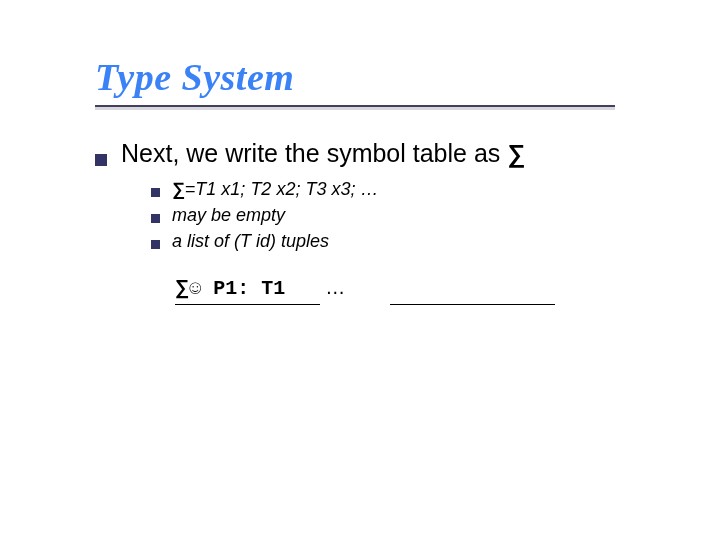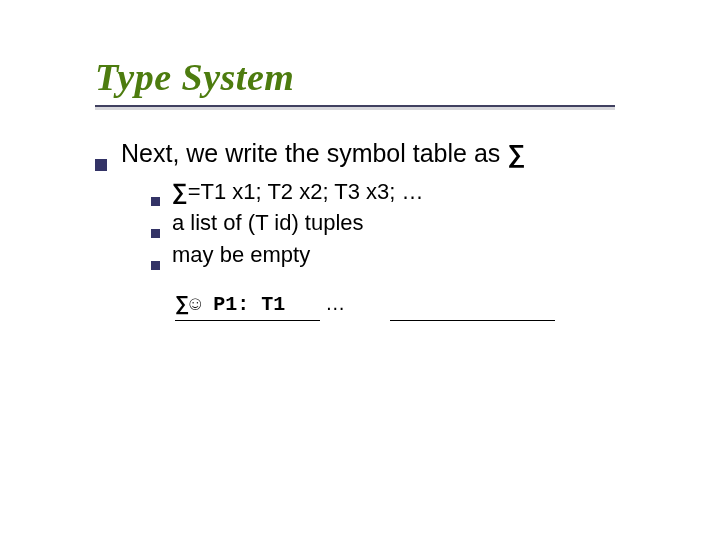--- a/index.html
+++ b/index.html
@@ -15,21 +15,21 @@
     width: 720px;
     height: 540px;
     position: relative;
     box-sizing: border-box;
     padding: 55px 80px 40px 95px;
   }
   .title {
     font-size: 38px;
     font-style: italic;
     font-family: "Times New Roman", Times, serif;
-    color: #4d7c0f;
+    color: #3b82f6;
     margin: 0 0 6px 0;
     letter-spacing: 0.5px;
   }
   .title-underline {
     width: 520px;
     height: 2px;
     background: #404060;
     margin-bottom: 30px;
     position: relative;
   }
@@ -37,43 +37,44 @@
     content: "";
     position: absolute;
     left: 0;
     top: 2px;
     width: 520px;
     height: 3px;
     background: #d8d8dc;
   }
   .l1-row {
     display: flex;
-    align-items: flex-end;
+    align-items: center;
     font-size: 25px;
     margin: 0 0 6px 0;
   }
   .l1-bullet {
     width: 12px;
     height: 12px;
     background: #333366;
     margin: 12px 14px 0 0;
     flex: none;
   }
   .l1-text { line-height: 1.35; }
   .sigma {
     font-family: Arial, sans-serif;
     font-weight: bold;
     display: inline-block;
   }
   .l2-block { margin: 4px 0 22px 56px; }
   .l2-row {
     display: flex;
-    align-items: flex-end;
-    font-size: 22px;
+    align-items: flex-start;
+    font-size: 18px;
     margin: 2px 0;
+    font-style: italic;
   }
   .l2-bullet {
     width: 9px;
     height: 9px;
     background: #333366;
     margin: 11px 12px 0 0;
     flex: none;
   }
   .l2-text { line-height: 1.35; }
 
@@ -133,25 +134,25 @@
 
   <div class="l2-block">
     <div class="l2-row">
       <div class="l2-bullet"></div>
       <div class="l2-text">
         <span class="sigma">∑</span><span>=T1 x1; T2 x2; T3 x3; …</span>
       </div>
     </div>
     <div class="l2-row">
       <div class="l2-bullet"></div>
-      <div class="l2-text">a list of (T id) tuples</div>
+      <div class="l2-text">may be empty</div>
     </div>
     <div class="l2-row">
       <div class="l2-bullet"></div>
-      <div class="l2-text">may be empty</div>
+      <div class="l2-text">a list of (T id) tuples</div>
     </div>
   </div>
 
 
   <div class="rule-area">
     <div class="rule-top">
       <span class="premise">
         <span class="sigma">∑</span><span class="turnstile">☺</span><span> P1: T1</span>
       </span>
       <span class="dots">…</span>

